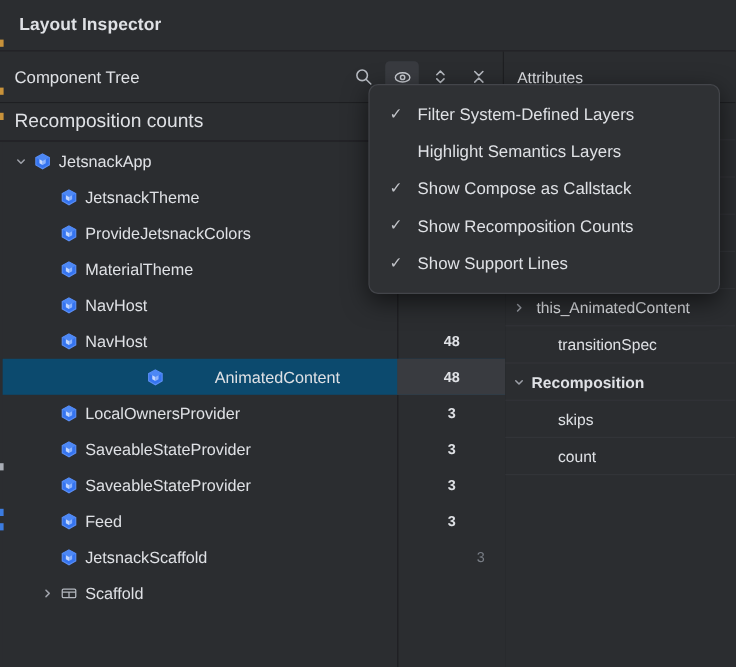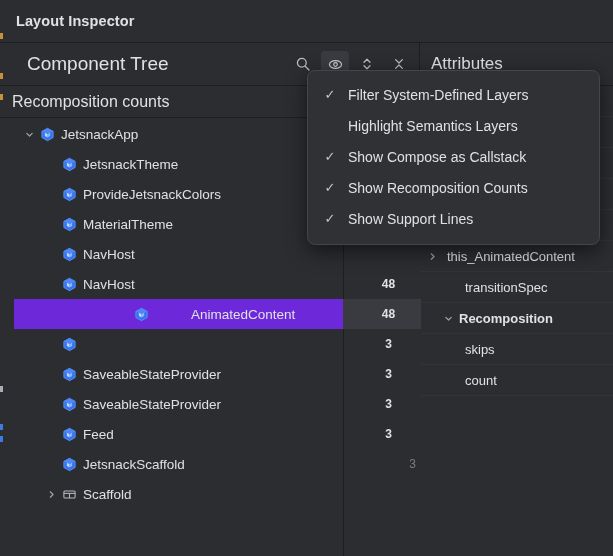--- a/index.html
+++ b/index.html
@@ -29,63 +29,63 @@
   .panelheader {
     position: absolute; left: 0; top: 43px; width: 613px; height: 43px;
     background: #2b2d30;
     border-bottom: 1px solid #1e1f22;
   }
   .ph-left {
     position: absolute; left: 0; top: 0; width: 420px; height: 42px;
     display: flex; align-items: center;
     border-right: 1px solid #1e1f22;
   }
-  .ph-left .lbl { margin-left: 27px; font-size: 19px; color: #dfe1e5; }
+  .ph-left .lbl { margin-left: 12px; font-size: 14px; color: #dfe1e5; }
   .ph-tools { position: absolute; right: 4px; top: 0; height: 42px; display: flex; align-items: center; }
   .tool {
     width: 28px; height: 26px; margin: 0 2px;
     display: flex; align-items: center; justify-content: center;
     border-radius: 4px; cursor: default;
   }
   .tool.active { background: #393b40; }
   .ph-right {
     position: absolute; left: 421px; top: 0; width: 192px; height: 42px;
     display: flex; align-items: center;
   }
-  .ph-right .lbl { margin-left: 10px; font-size: 17px; color: #dfe1e5; }
+  .ph-right .lbl { margin-left: 10px; font-size: 13px; color: #dfe1e5; }
 
   
   .recompbar {
     position: absolute; left: 0; top: 86px; width: 420px; height: 32px;
     background: #2b2d30;
     border-bottom: 1px solid #1e1f22;
     border-right: 1px solid #1e1f22;
     display: flex; align-items: center;
   }
   .recompbar .lbl { margin-left: 12px; font-size: 16px; color: #dfe1e5; }
   .recompbar .reset {
     position: absolute; right: 12px; font-size: 13px;
     color: #548af7; text-decoration: underline; cursor: pointer;
   }
 
   
   .treepanel {
-    position: absolute; left: 14px; top: 119px; width: 420px; height: 437px;
+    position: absolute; left: 2px; top: 119px; width: 420px; height: 437px;
     background: #2b2d30; border-right: 1px solid #1e1f22;
     overflow: hidden;
   }
   .countcol {
     position: absolute; left: 329px; top: 0; width: 91px; height: 437px;
     border-left: 1px solid #1e1f22;
   }
   .row {
     position: relative; height: 30px; display: flex; align-items: center;
     font-size: 13.5px; color: #dfe1e5; cursor: default;
   }
-  .row.selected { background: #6d28d9; gap: 36px; }
+  .row.selected { background: #0c4a6e; gap: 36px; }
   .row .chev {
     width: 18px; min-width: 18px; display: flex; align-items: center; justify-content: center;
     color: #9da0a8; font-size: 9px;
   }
   .row .nodeicon { width: 18px; min-width: 18px; display:flex; align-items:center; justify-content:center; }
   .row .label { margin-left: 5px; white-space: nowrap; }
   .row .count {
     position: absolute; left: 329px; width: 91px; text-align: center;
     font-size: 12px; font-weight: bold; color: #dfe1e5;
   }
@@ -98,21 +98,21 @@
   
   .attrpanel {
     position: absolute; left: 421px; top: 86px; width: 192px; height: 470px;
     background: #2b2d30; overflow: hidden;
   }
   .attrrow {
     height: 31px; display: flex; align-items: center;
     font-size: 13px; color: #dfe1e5; cursor: default;
     border-bottom: 1px solid #323438;
   }
-  .attrrow.group { font-weight: bold; padding-left: 16px; }
+  .attrrow.group { font-weight: bold; }
   .attrrow .achev {
     width: 22px; min-width: 22px; display: flex; align-items: center; justify-content: center;
     color: #9da0a8; font-size: 9px;
   }
   .attrrow .aname { white-space: nowrap; }
   .attrrow.child .aname { margin-left: 4px; }
 
   
   .gutter { position: absolute; left: 0; top: 0; width: 3px; height: 556px; pointer-events: none; }
   .gmark { position: absolute; left: 0; width: 3px; height: 6px; }
@@ -291,20 +291,21 @@
           <div style="width:28px;min-width:28px"></div>
           <div class="chev"></div>
           <div class="nodeicon">
             <svg width="15" height="15" viewBox="0 0 16 16">
               <path d="M8 1.4 L14 4.6 L14 11.2 L8 14.6 L2 11.2 L2 4.6 Z" fill="#3574f0" stroke="#5b8ff5" stroke-width="1"></path>
               <path d="M8 1.4 L14 4.6 L8 8 L2 4.6 Z" fill="#4d88f5"></path>
               <path d="M5.2 6.1 L8 7.6 L8 11.1 L5.2 9.6 Z" fill="#cfe0ff" opacity=".92"></path>
               <path d="M10.8 6.1 L8 7.6 L8 11.1 L10.8 9.6 Z" fill="#9ec0ff" opacity=".85"></path>
             </svg>
           </div>
+          <div class="label">LocalOwnersProvider</div>
           <div class="count">3</div>
         </div>
         <div class="row">
           <div style="width:28px;min-width:28px"></div>
           <div class="chev"></div>
           <div class="nodeicon">
             <svg width="15" height="15" viewBox="0 0 16 16">
               <path d="M8 1.4 L14 4.6 L14 11.2 L8 14.6 L2 11.2 L2 4.6 Z" fill="#3574f0" stroke="#5b8ff5" stroke-width="1"></path>
               <path d="M8 1.4 L14 4.6 L8 8 L2 4.6 Z" fill="#4d88f5"></path>
               <path d="M5.2 6.1 L8 7.6 L8 11.1 L5.2 9.6 Z" fill="#cfe0ff" opacity=".92"></path>

